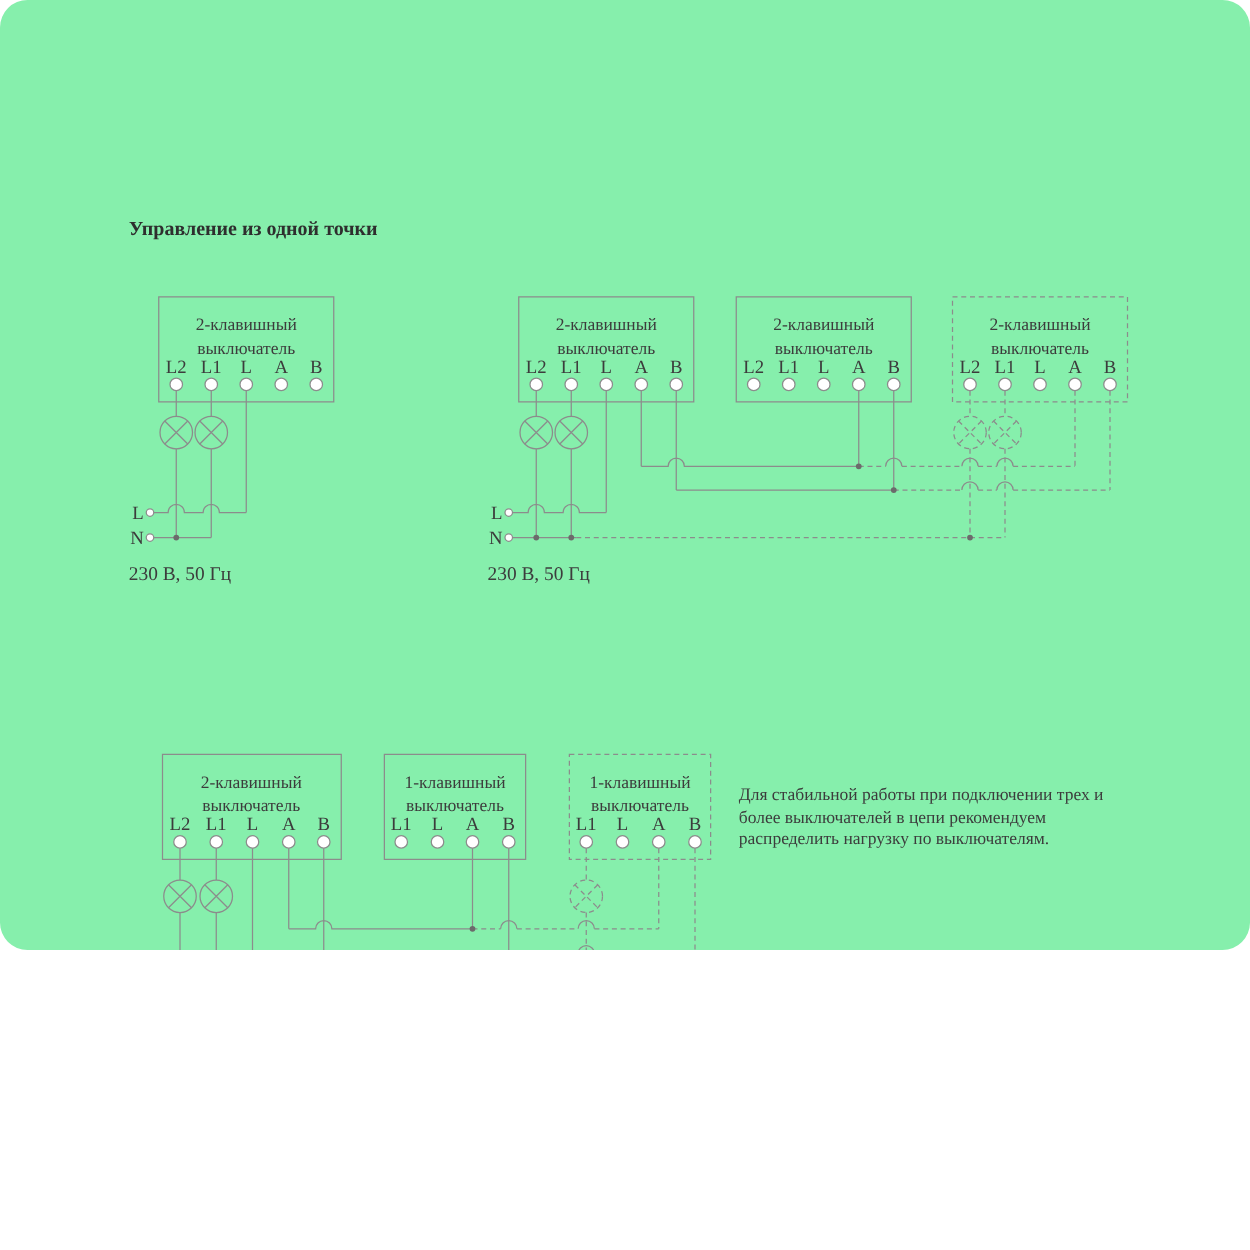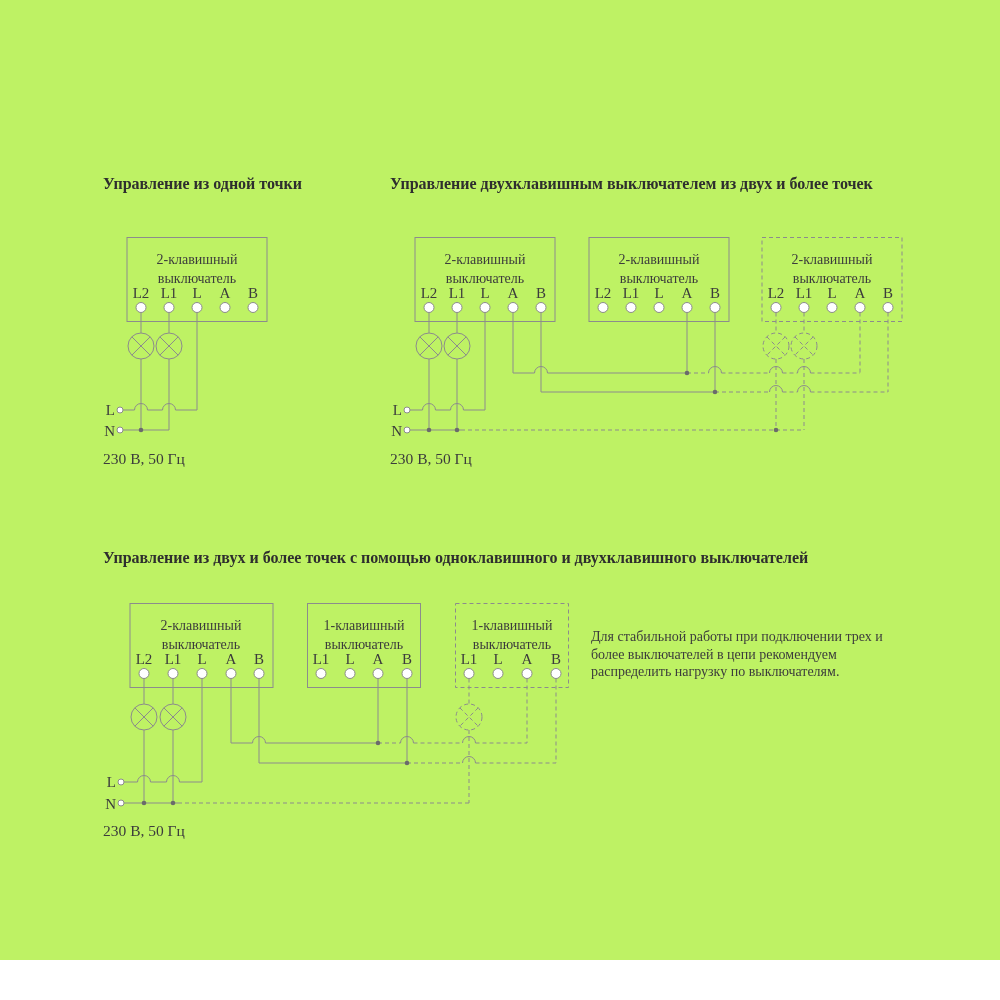--- a/index.html
+++ b/index.html
@@ -1,17 +1,17 @@
 <!DOCTYPE html>
 <html><head>
 <meta charset="utf-8">
 <style>
   html,body{margin:0;padding:0;background:#ffffff;}
-  .canvas{position:relative;width:1000px;height:960px;background:#bef264;overflow:hidden;
-          font-family:"Liberation Serif",serif;}
+  .canvas{position:relative;width:1000px;height:760px;background:#86efac;overflow:hidden;
+          font-family:"Liberation Serif",serif;border-radius:22px;}
   .title{position:absolute;font-weight:bold;font-size:16px;color:#2e2e2e;white-space:nowrap;}
   .note{position:absolute;left:591px;top:605px;width:318px;font-size:14px;line-height:17.5px;color:#3c3c3c;margin-top:23px;}
   svg{position:absolute;left:0;top:0;}
   .w{fill:none;stroke:#8c8c8c;stroke-width:1;}
   .wd{fill:none;stroke:#8c8c8c;stroke-width:1;stroke-dasharray:4 3;}
   .bx{fill:none;stroke:#8c8c8c;stroke-width:1;}
   .bxd{fill:none;stroke:#8c8c8c;stroke-width:1;stroke-dasharray:4 3;}
   .term{fill:#ffffff;stroke:#8c8c8c;stroke-width:1;}
   .src{fill:#ffffff;stroke:#8c8c8c;stroke-width:1;}
   .dot{fill:#6b6b6b;stroke:none;}
@@ -22,22 +22,20 @@
   .tl{font-size:15px;text-anchor:middle;}
   .ll{font-size:15px;text-anchor:end;}
   .pw{font-size:15.5px;}
 </style>
 </head>
 <body>
 
 <div class="canvas">
 
   <div class="title" style="left:103px;top:175px;">Управление из одной точки</div>
-  <div class="title" style="left:390px;top:175px;">Управление двухклавишным выключателем из двух и более точек</div>
-  <div class="title" style="left:103px;top:549px;">Управление из двух и более точек с помощью одноклавишного и двухклавишного выключателей</div>
   <div class="note">Для стабильной работы при подключении трех и более выключателей в цепи рекомендуем распределить нагрузку по выключателям.</div>
 
   <svg width="1000" height="1000" viewBox="0 0 1000 1000">
 
     <g>
       <g>
         <rect class="bx" x="127" y="237.5" width="140" height="84"></rect>
         <text class="sl" x="197" y="264">2-клавишный</text>
         <text class="sl" x="197" y="283">выключатель</text>
         <text class="tl" x="141" y="298">L2</text>

